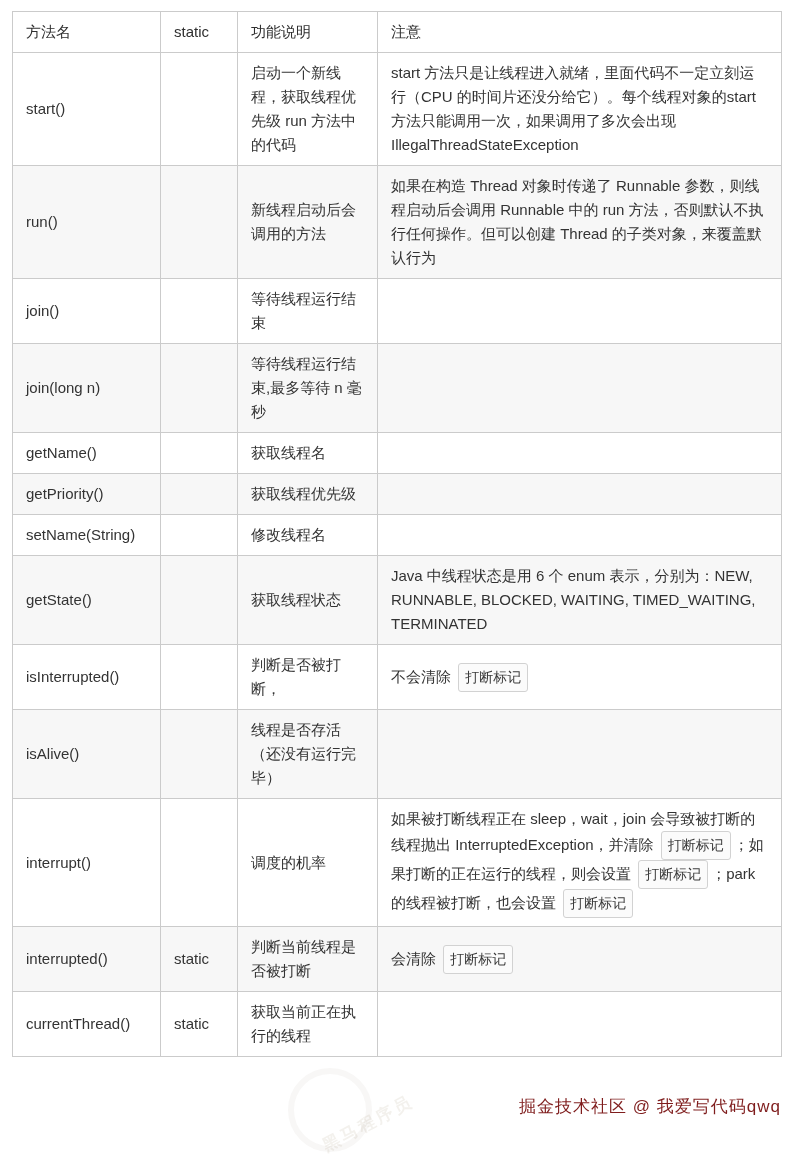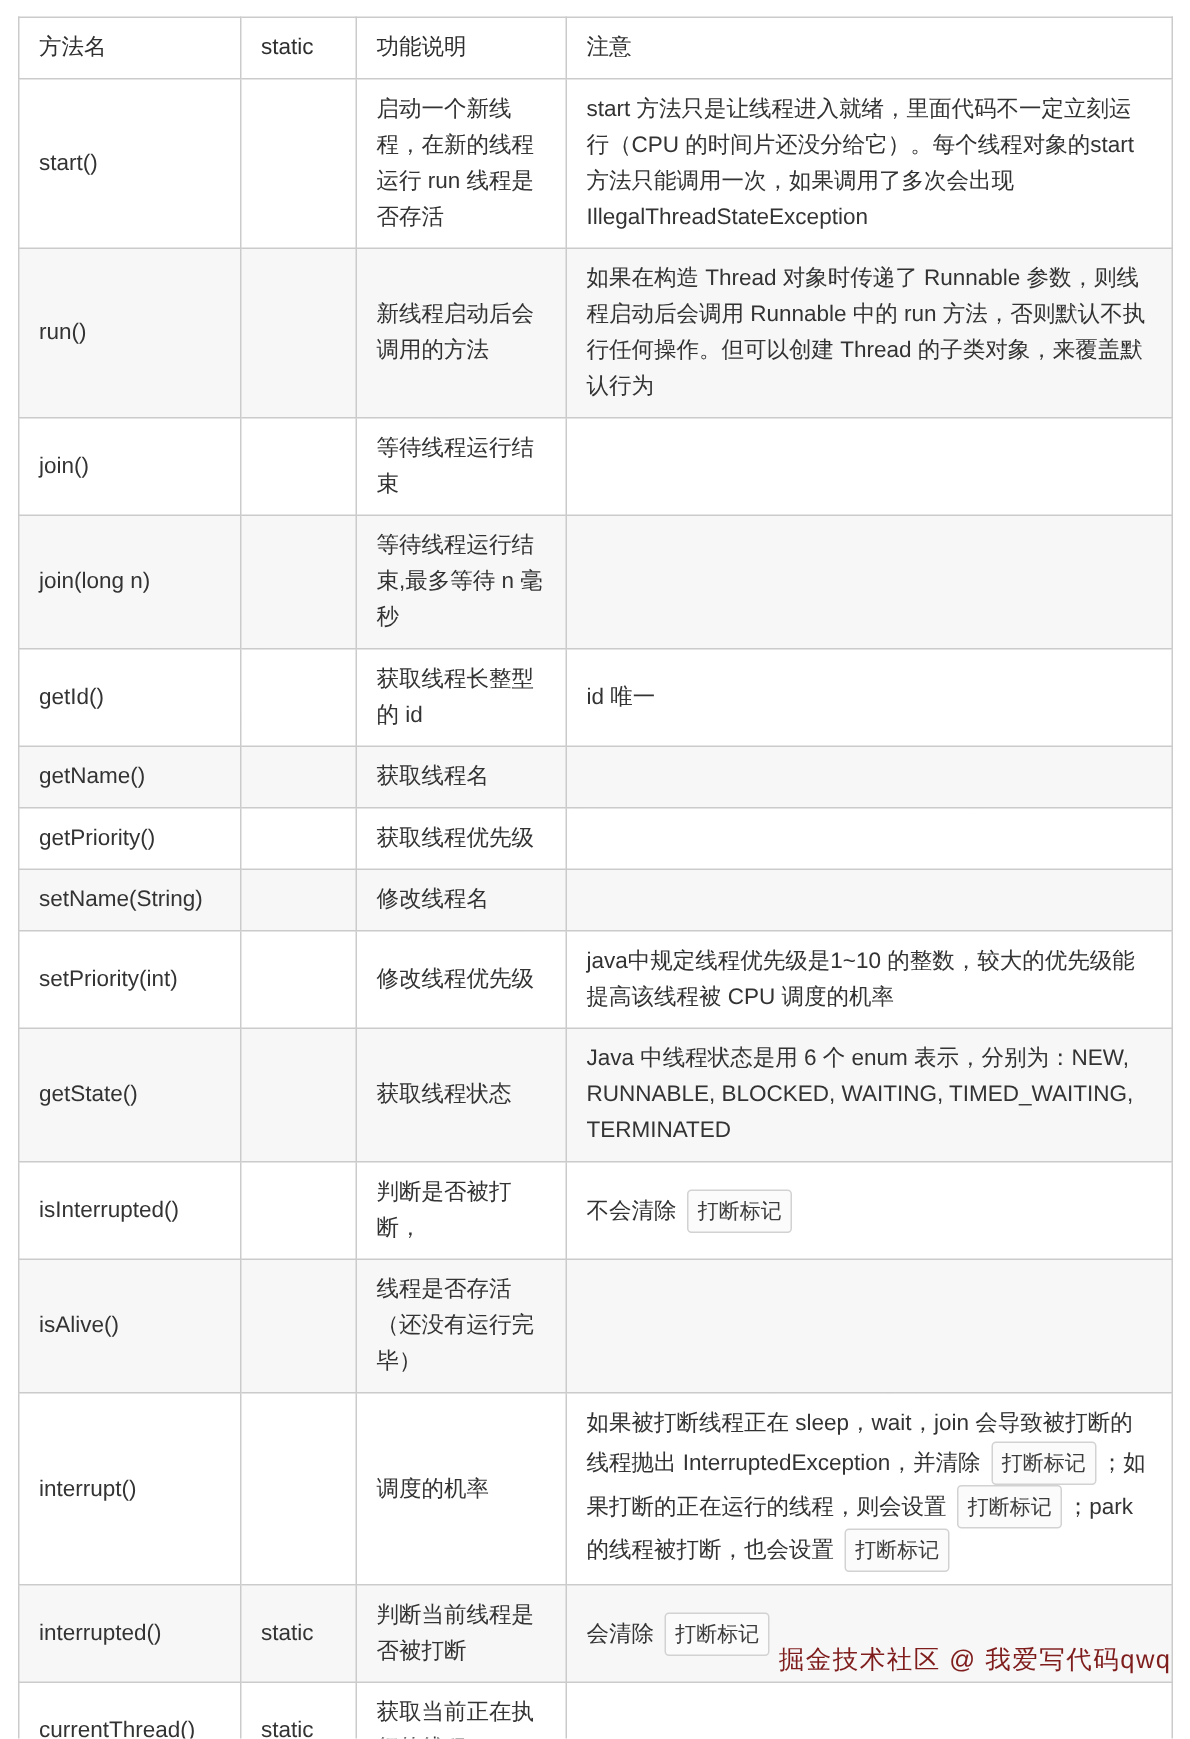--- a/index.html
+++ b/index.html
@@ -72,21 +72,21 @@
           <th>方法名</th>
           <th>static</th>
           <th>功能说明</th>
           <th>注意</th>
         </tr>
     </thead>
     <tbody>
         <tr>
           <td>start()</td>
           <td></td>
-          <td>启动一个新线程，在新的线程运行 run 线程是否存活</td>
+          <td>启动一个新线程，获取线程优先级 run 方法中的代码</td>
           <td>start 方法只是让线程进入就绪，里面代码不一定立刻运行（CPU 的时间片还没分给它）。每个线程对象的start方法只能调用一次，如果调用了多次会出现 IllegalThreadStateException</td>
         </tr>
         <tr>
           <td>run()</td>
           <td></td>
           <td>新线程启动后会调用的方法</td>
           <td>如果在构造 Thread 对象时传递了 Runnable 参数，则线程启动后会调用 Runnable 中的 run 方法，否则默认不执行任何操作。但可以创建 Thread 的子类对象，来覆盖默认行为</td>
         </tr>
         <tr>
           <td>join()</td>
@@ -94,48 +94,36 @@
           <td>等待线程运行结束</td>
           <td></td>
         </tr>
         <tr>
           <td>join(long n)</td>
           <td></td>
           <td>等待线程运行结束,最多等待 n 毫秒</td>
           <td></td>
         </tr>
         <tr>
-          <td>getId()</td>
-          <td></td>
-          <td>获取线程长整型的 id</td>
-          <td>id 唯一</td>
-        </tr>
-        <tr>
           <td>getName()</td>
           <td></td>
           <td>获取线程名</td>
           <td></td>
         </tr>
         <tr>
           <td>getPriority()</td>
           <td></td>
           <td>获取线程优先级</td>
           <td></td>
         </tr>
         <tr>
           <td>setName(String)</td>
           <td></td>
           <td>修改线程名</td>
           <td></td>
-        </tr>
-        <tr>
-          <td>setPriority(int)</td>
-          <td></td>
-          <td>修改线程优先级</td>
-          <td>java中规定线程优先级是1~10 的整数，较大的优先级能提高该线程被 CPU 调度的机率</td>
         </tr>
         <tr>
           <td>getState()</td>
           <td></td>
           <td>获取线程状态</td>
           <td>Java 中线程状态是用 6 个 enum 表示，分别为：NEW, RUNNABLE, BLOCKED, WAITING, TIMED_WAITING, TERMINATED</td>
         </tr>
         <tr>
           <td>isInterrupted()</td>
           <td></td>

